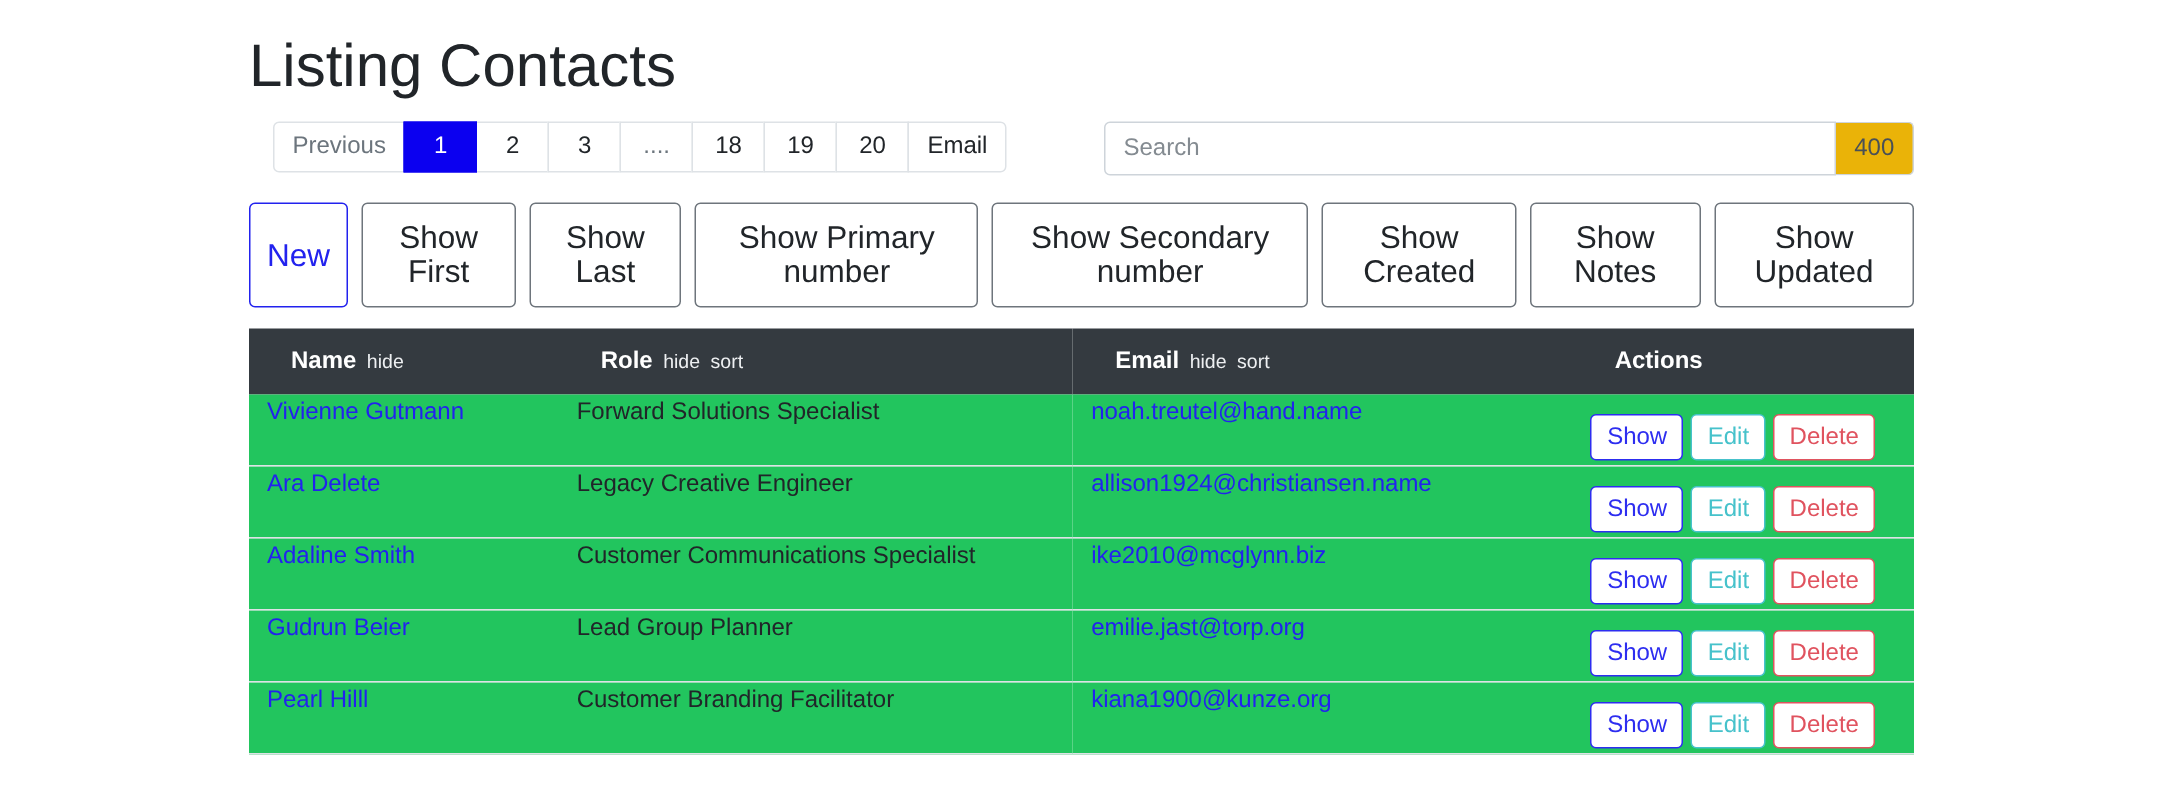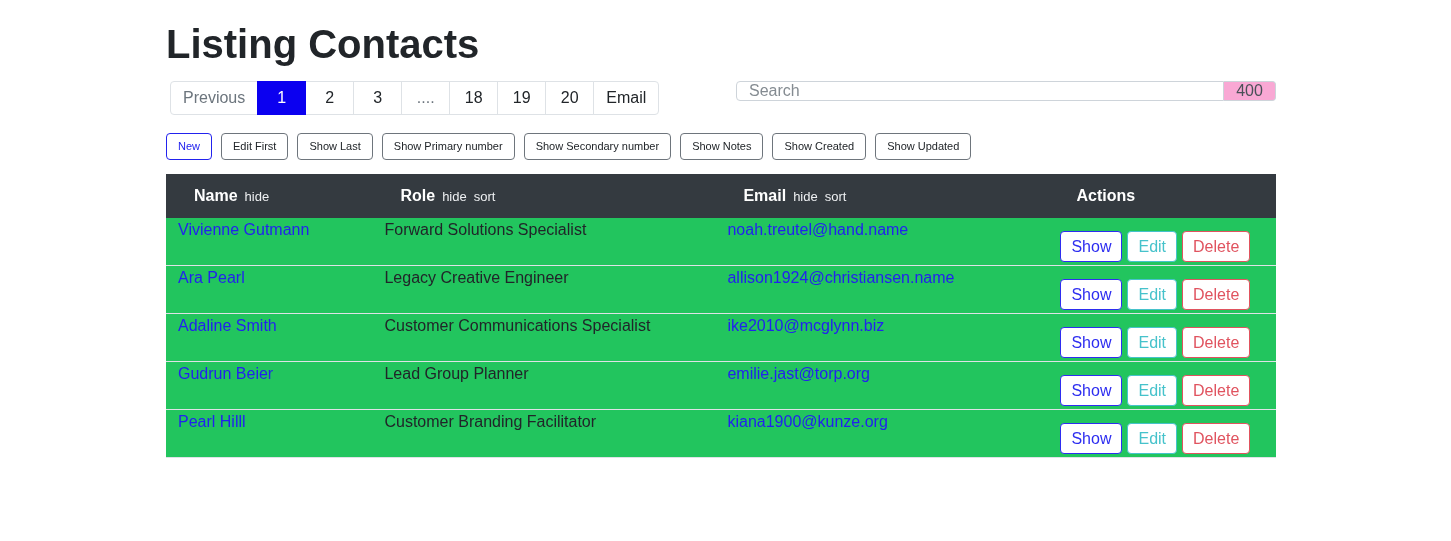--- a/index.html
+++ b/index.html
@@ -19,21 +19,21 @@
     overflow: hidden;
     background: #ffffff;
     color: #212529;
     font-family: "Liberation Sans", sans-serif;
     font-size: 16px;
   }
   .container { width: 1110px; margin-left: 166px; padding-top: 22px; }
 
   h1.page-title {
     font-size: 40px;
-    font-weight: 700;
+    font-weight: 400;
     margin: 0 0 14px 0;
     color: #212529;
     letter-spacing: 0;
   }
 
   .top-row {
     display: flex;
     justify-content: space-between;
     align-items: flex-start;
     margin-bottom: 18px;
@@ -47,66 +47,66 @@
     padding: 5px 12px;
     min-width: 49px;
     text-align: center;
     font-size: 16px;
     line-height: 22px;
     margin-left: -1px;
     color: #212529;
     cursor: pointer;
     user-select: none;
   }
-  .page-item:first-child { margin-left: 4px; border-radius: 4px 0 0 4px; }
+  .page-item:first-child { margin-left: 16px; border-radius: 4px 0 0 4px; }
   .page-item:last-child { border-radius: 0 4px 4px 0; }
   .page-item.disabled { color: var(--muted); cursor: default; }
   .page-item.active {
     background: var(--active-bg);
     border-color: var(--active-bg);
     color: #fff;
     position: relative;
     z-index: 1;
   }
 
   
   .search-group { display: flex; width: 540px; }
   .search-input {
     flex: 1;
-    height: 20px;
+    height: 36px;
     border: 1px solid #ced4da;
     border-radius: 4px 0 0 4px;
     padding: 4px 12px;
     font-size: 16px;
     font-family: inherit;
     color: #495057;
     outline: none;
   }
   .search-input::placeholder { color: #848b91; }
   .search-count {
     width: 52px;
-    background: #f9a8d4;
+    background: #eab308;
     border: 1px solid #ced4da;
     border-left: 0;
     border-radius: 0 4px 4px 0;
     display: flex;
     align-items: center;
     justify-content: center;
     font-size: 16px;
     color: #495057;
   }
 
   
   .toolbar { display: flex; gap: 9px; margin-bottom: 14px; }
   .btn {
     background: #fff;
     border: 1px solid #6e757c;
     border-radius: 4px;
-    padding: 1px 11px;
-    font-size: 11px;
+    padding: 11px 11px;
+    font-size: 21px;
     line-height: 23px;
     color: #212529;
     font-family: inherit;
     cursor: pointer;
   }
   .btn.primary { color: var(--link-blue); border-color: var(--link-blue); }
 
   
   table.contacts { width: 100%; border-collapse: collapse; }
   thead th {
@@ -169,26 +169,26 @@
         <li class="page-item">Email</li>
       </ul>
     <div class="search-group">
       <input class="search-input" type="text" placeholder="Search" style="">
       <span class="search-count">400</span>
     </div>
   </div>
 
   <div class="toolbar">
       <button class="btn primary">New</button>
-      <button class="btn">Edit First</button>
+      <button class="btn">Show First</button>
       <button class="btn">Show Last</button>
       <button class="btn">Show Primary number</button>
       <button class="btn">Show Secondary number</button>
+      <button class="btn">Show Created</button>
       <button class="btn">Show Notes</button>
-      <button class="btn">Show Created</button>
       <button class="btn">Show Updated</button>
     </div>
 
   <table class="contacts">
     <colgroup>
       <col style="width:18.6%">
       <col style="width:30.9%">
       <col style="width:30.0%">
       <col style="width:20.5%">
     </colgroup>
@@ -201,21 +201,21 @@
         </tr>
     </thead>
     <tbody>
         <tr>
           <td><a class="cell-link">Vivienne Gutmann</a></td>
           <td>Forward Solutions Specialist</td>
           <td><a class="cell-link">noah.treutel@hand.name</a></td>
           <td class="actions-cell"><button class="act show">Show</button><button class="act edit">Edit</button><button class="act delete">Delete</button></td>
         </tr>
         <tr>
-          <td><a class="cell-link">Ara Pearl</a></td>
+          <td><a class="cell-link">Ara Delete</a></td>
           <td>Legacy Creative Engineer</td>
           <td><a class="cell-link">allison1924@christiansen.name</a></td>
           <td class="actions-cell"><button class="act show">Show</button><button class="act edit">Edit</button><button class="act delete">Delete</button></td>
         </tr>
         <tr>
           <td><a class="cell-link">Adaline Smith</a></td>
           <td>Customer Communications Specialist</td>
           <td><a class="cell-link">ike2010@mcglynn.biz</a></td>
           <td class="actions-cell"><button class="act show">Show</button><button class="act edit">Edit</button><button class="act delete">Delete</button></td>
         </tr>

